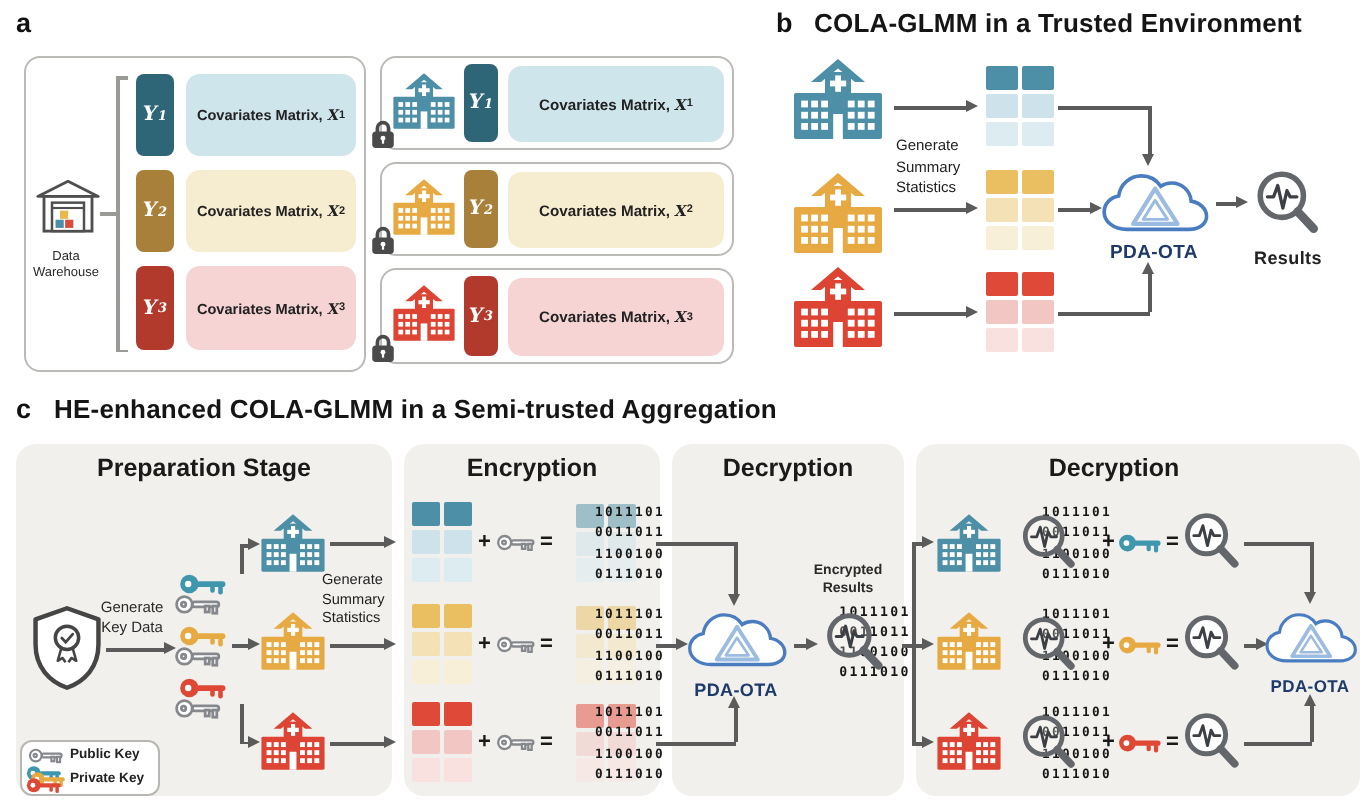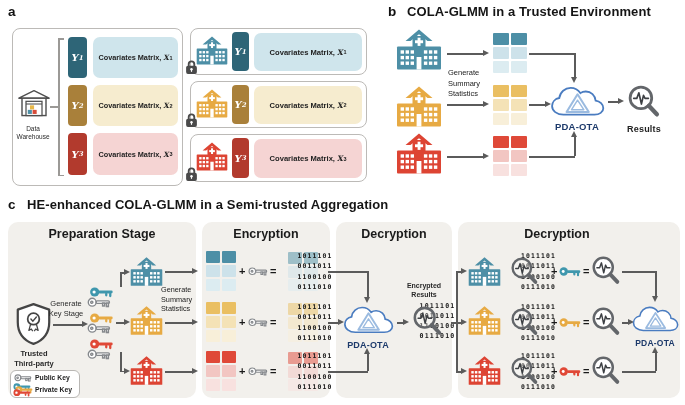--- a/index.html
+++ b/index.html
@@ -315,28 +315,24 @@
   <div class="stage-box" style="left:458px;top:222px;width:222px;height:176px"></div>
 
   <div class="stage-title" style="left:202px;top:227px;width:128px">Encryption</div>
   <div class="stage-title" style="left:8px;top:227px;width:188px">Preparation Stage</div>
   <div class="stage-title" style="left:336px;top:227px;width:116px">Decryption</div>
   <div class="stage-title" style="left:458px;top:227px;width:198px">Decryption</div>
 
   <svg class="icon" style="left:15px;top:302px;width:37px;height:44px">
       <use href="#shield"></use>
     </svg>
-  <div class="tinytext" style="left:2px;top:349px;width:64px;font-size:7.5px;line-height:9.5px;font-weight:600">
-    <div>Trusted</div>
-    <div>Third-party</div>
-  </div>
 
   <div class="tinytext" style="left:42px;top:299px;width:48px;font-size:7.5px;line-height:9.5px">
     <div>Generate</div>
-    <div>Key Stage</div>
+    <div>Key Data</div>
   </div>
   <div class="hline" style="left:53px;top:324px;width:30px"></div>
   <div class="ah ah-r" style="left:82px;top:321px"></div>
 
   <svg class="icon key-t" style="left:89px;top:286px;width:25px;height:13px">
       <use href="#key-solid"></use>
     </svg>
   <svg class="icon" style="left:87px;top:296px;width:24px;height:13px">
       <use href="#key-outline"></use>
     </svg>

